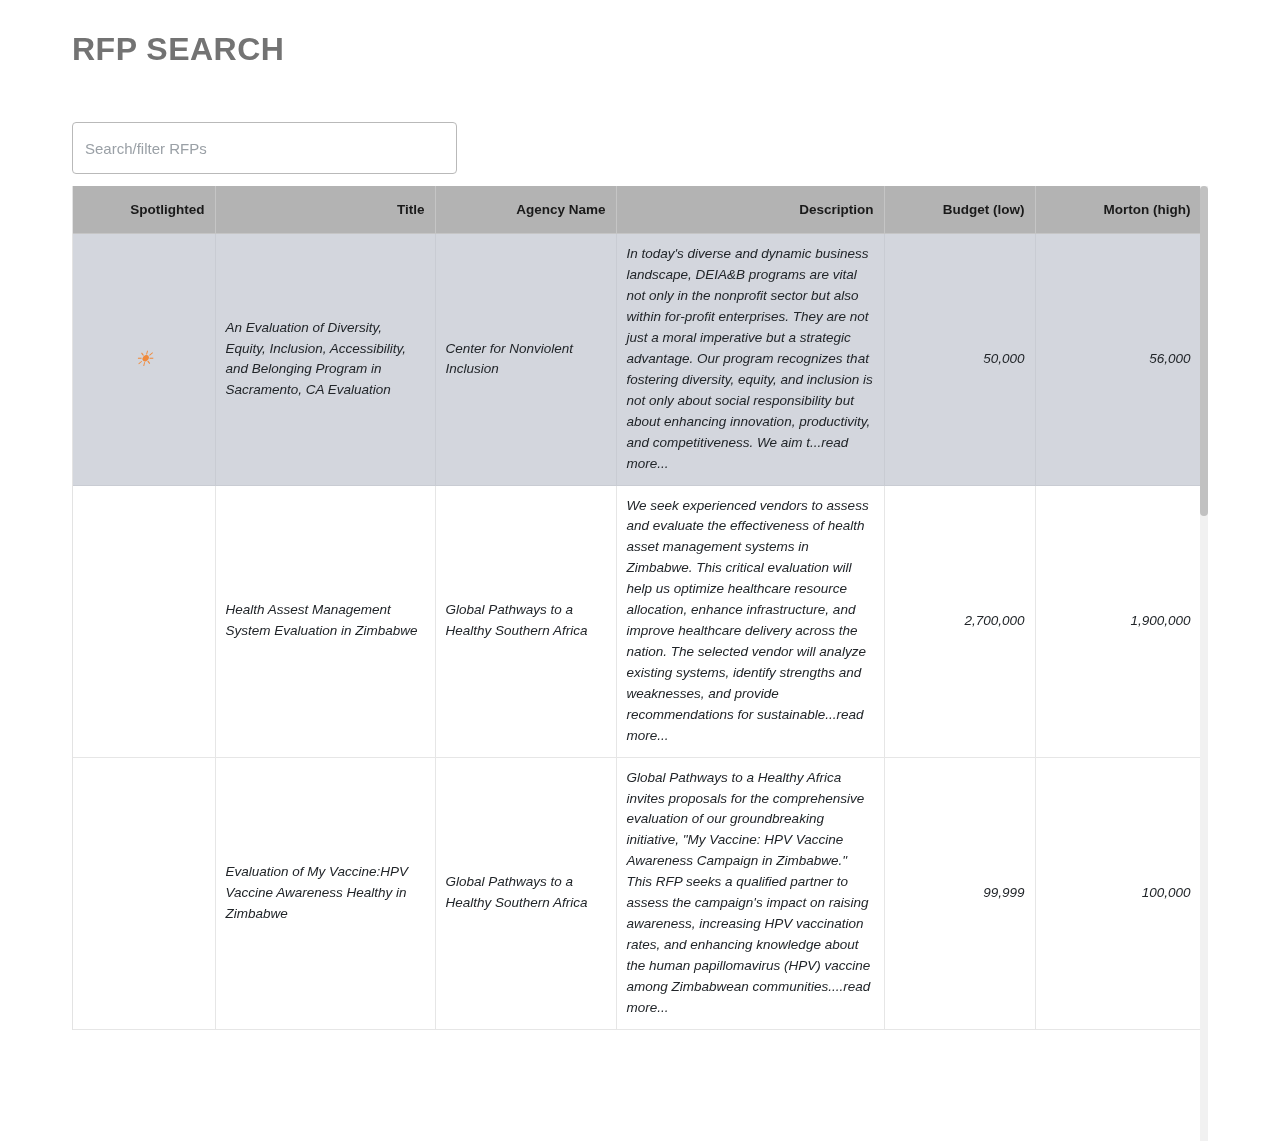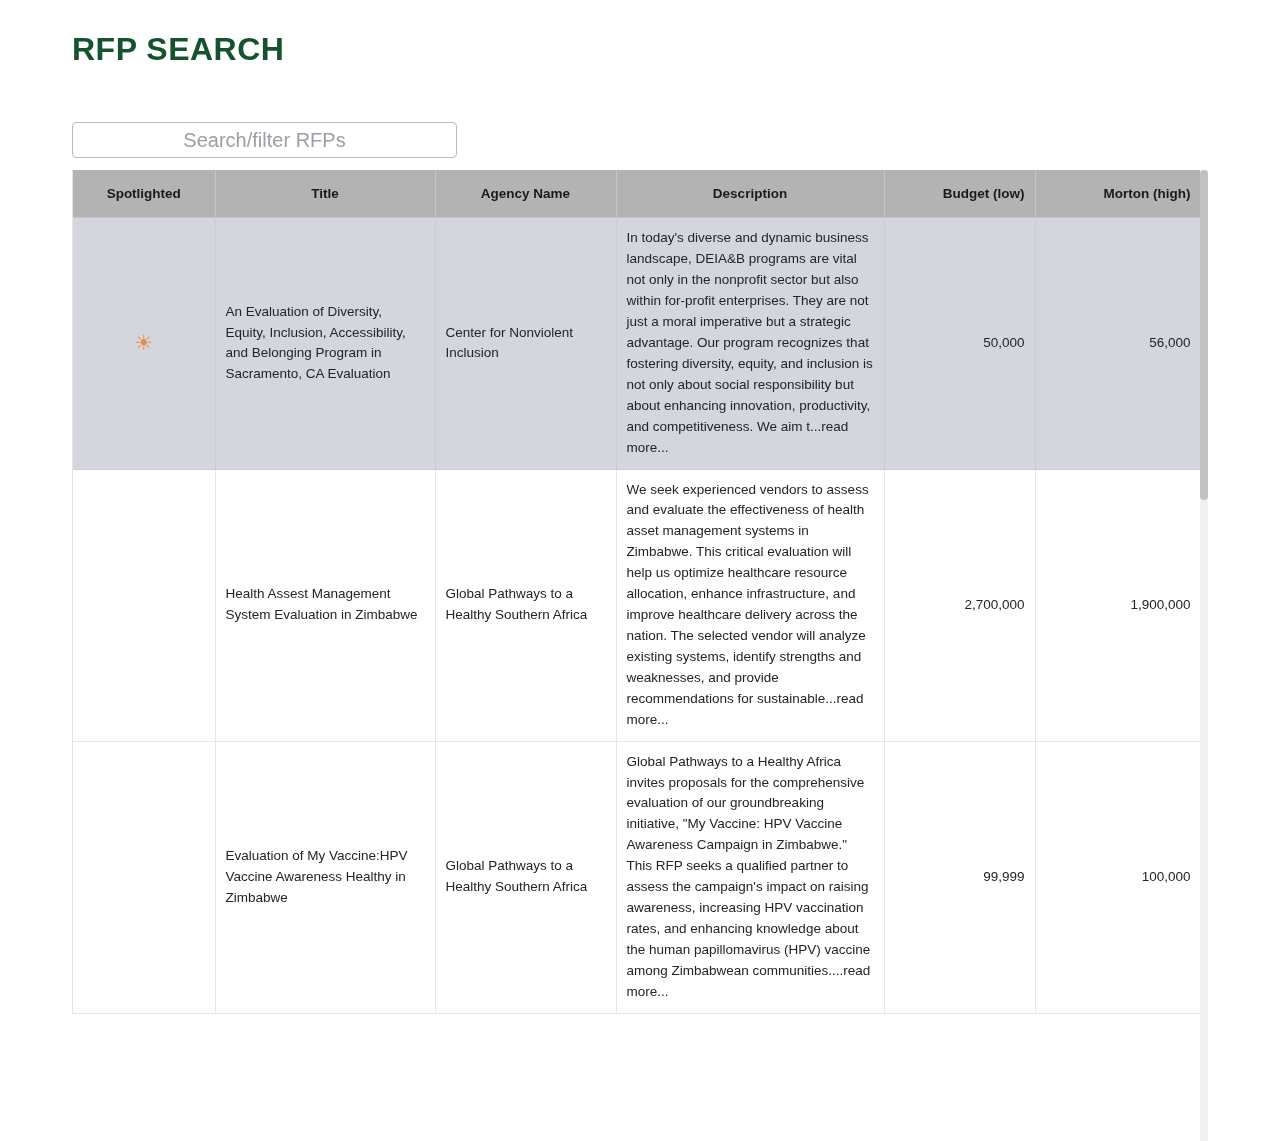--- a/index.html
+++ b/index.html
@@ -12,81 +12,81 @@
   }
   body {
     width: 1280px;
     height: 1141px;
     overflow: hidden;
   }
   .page {
     padding: 0 72px;
   }
   .page-title {
-    color: #14532d;
+    color: #737373;
     font-size: 32px;
     font-weight: bold;
     letter-spacing: 0.5px;
     margin: 18px 0 0 0;
     padding-top: 12px;
     line-height: 1.2;
   }
   .search-row {
     margin-top: 54px;
     margin-bottom: 12px;
   }
   .search-input {
     width: 385px;
-    height: 36px;
+    height: 52px;
     padding: 6px 12px;
-    font-size: 20px;
+    font-size: 15px;
     font-family: "Liberation Sans", sans-serif;
     color: #495057;
     border: 1px solid #b9b9b9;
     border-radius: 4px;
     outline: none;
     background: #fff;
-    text-align: center;
   }
   .search-input::placeholder {
     color: #9aa0a6;
   }
   .table-wrap {
     width: 1136px;
     position: relative;
     border-left: 1px solid #e3e3e3;
   }
   table.rfp-table {
     width: 1128px;
     border-collapse: collapse;
     table-layout: fixed;
     font-size: 13.5px;
   }
   table.rfp-table th {
     background: #b3b3b3;
     color: #1a1a1a;
     font-size: 13.5px;
     font-weight: bold;
-    text-align: center;
+    text-align: right;
     padding: 16px 10px;
     border-right: 1px solid #c5c5c5;
     border-bottom: 1px solid #c5c5c5;
     vertical-align: middle;
     white-space: nowrap;
   }
   table.rfp-table th.num {
     text-align: right;
   }
   table.rfp-table td {
     padding: 10px 10px;
     border-right: 1px solid #e6e6e6;
     border-bottom: 1px solid #e6e6e6;
     vertical-align: middle;
     line-height: 1.55;
     color: #212529;
+    font-style: italic;
   }
   table.rfp-table td.num {
     text-align: right;
     white-space: nowrap;
   }
   td.desc {
     vertical-align: top;
     padding-top: 12px;
   }
   tr.spotlight td {

